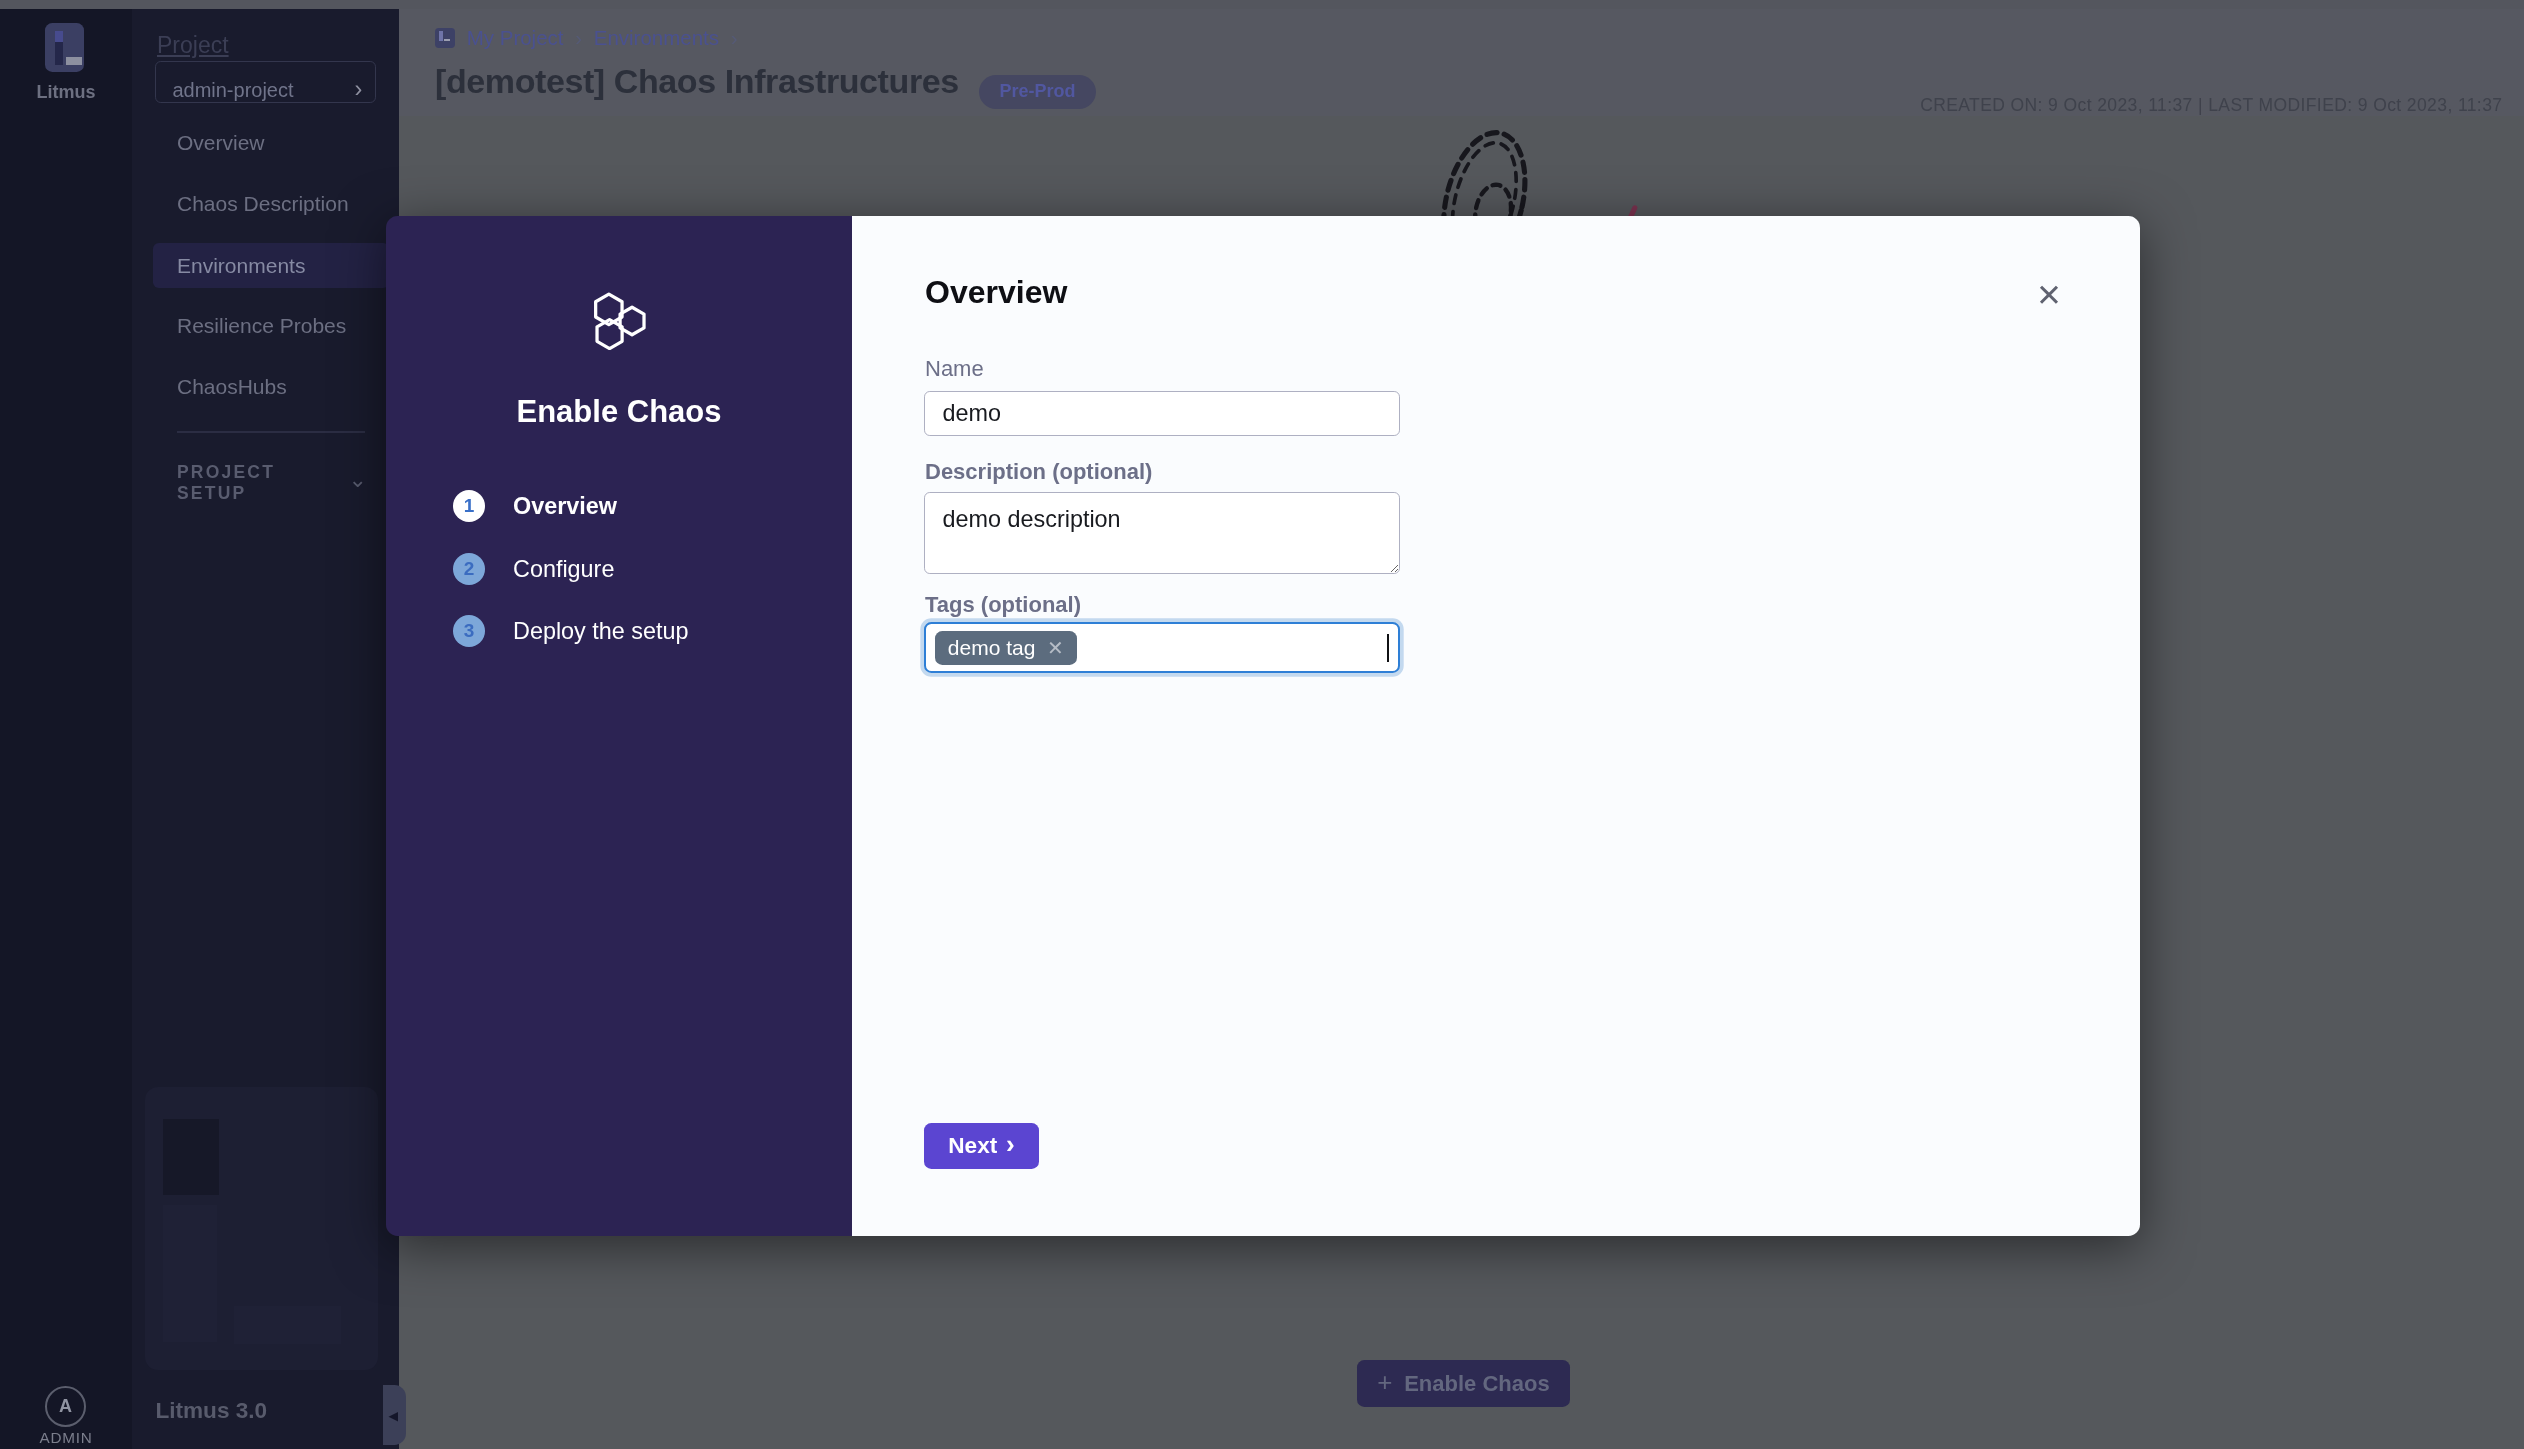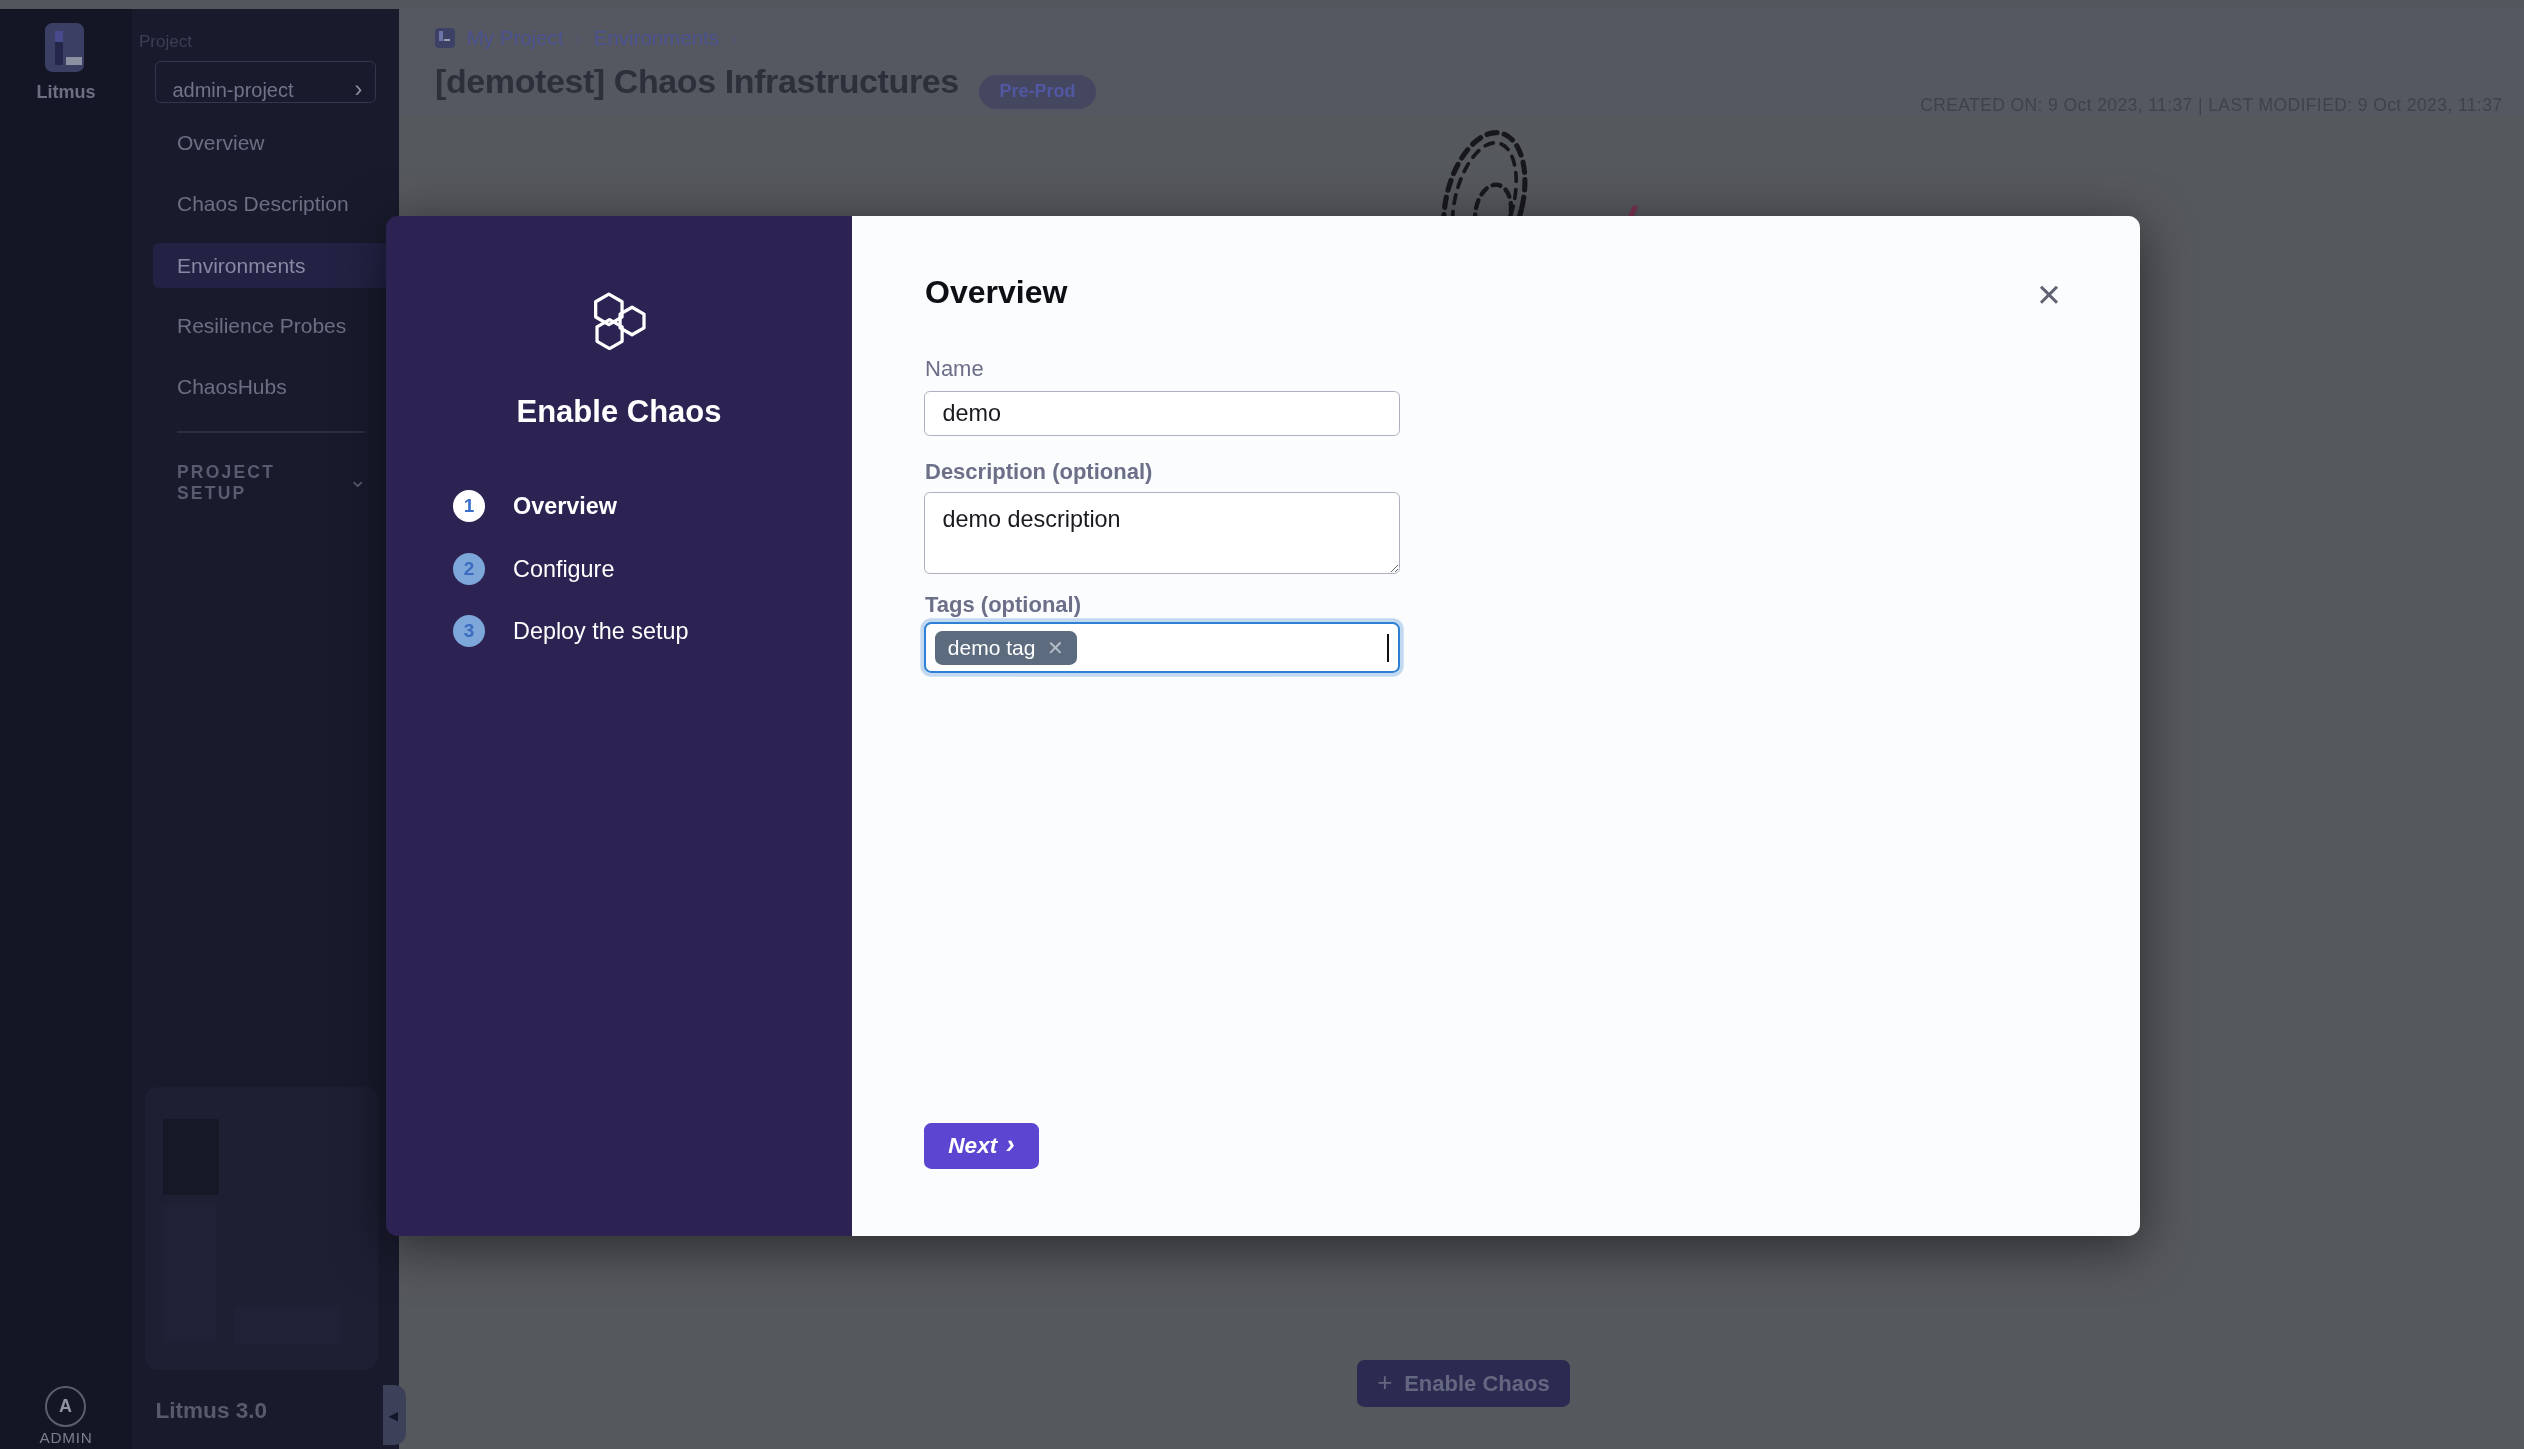--- a/index.html
+++ b/index.html
@@ -23,21 +23,21 @@
   .logo-bar-top{left:9.5px;top:8px;width:8.8px;height:11px;background:#474b8e;}
   .logo-bar-v{left:9.5px;top:19px;width:8.8px;height:22.6px;background:#24274a;}
   .logo-bar-h{left:20.5px;top:34px;width:16px;height:8px;background:#8d90a0;}
   .brand-label{left:0;top:82px;width:132px;text-align:center;font-size:18px;font-weight:600;color:#6d7081;}
   .avatar{left:45px;top:1386px;width:41px;height:41px;border:2.2px solid #5b5e6d;border-radius:50%;
           display:flex;align-items:center;justify-content:center;font-size:18px;font-weight:700;color:#9094a2;}
   .account-label{left:0;top:1429px;width:132px;text-align:center;font-size:15.3px;color:#7b7e8c;letter-spacing:0.7px;}
 
   
   .sidebar-nav{left:132px;top:0;width:267px;height:1449px;background:var(--nav-bg);z-index:5;}
-  .project-label{left:7px;top:32px;font-size:17px;color:#3b3e55;}
+  .project-label{left:25px;top:32px;font-size:23px;color:#3b3e55;text-decoration:underline;}
   .project-select{left:23.4px;top:61px;width:221px;height:42px;border:1.5px solid #33364d;border-radius:5.8px;
                   display:flex;align-items:flex-end;justify-content:space-between;padding:0 13px 0 16px;cursor:pointer;}
   .project-select .value{font-size:20px;color:#70748a;}
   .project-select .chev{font-size:23.4px;color:#8e90a0;line-height:1;transform:translateY(-1.5px);}
   .nav-item{left:45px;width:205px;height:32px;display:flex;align-items:center;font-size:21px;color:#6c6f82;cursor:pointer;}
   .nav-sel-bg{left:21px;top:243px;width:236px;height:45px;background:var(--sel-nav);border-radius:5.8px;}
   .nav-item.selected{color:#868aa3;}
   .nav-divider{left:45px;top:431px;width:188px;height:1.5px;background:#2b2d43;}
   .project-setup{left:45px;top:462px;width:190px;display:flex;align-items:center;gap:28px;cursor:pointer;}
   .project-setup .ps-label{font-size:17.5px;font-weight:600;letter-spacing:2.2px;color:#595c6f;}
@@ -98,21 +98,21 @@
   .text-area{left:72px;width:476px;height:82px;border:1.5px solid #aeb0c2;border-radius:5.8px;background:#fff;
              padding:13px 17.5px;font-size:23.4px;color:#181a1f;font-family:inherit;outline:none;resize:both;}
   .tags-box{left:72px;width:476px;height:51px;border:2.2px solid var(--focus-blue);border-radius:7.3px;background:#fff;
             box-shadow:0 0 0 3.7px #c3d9ef;display:flex;align-items:center;padding:0 8.8px;cursor:text;}
   .tag-chip{background:var(--chip-slate);border-radius:7.3px;height:34px;padding:0 13px;display:flex;
             align-items:center;gap:11.7px;}
   .tag-chip .txt{font-size:21px;color:#ffffff;}
   .tag-chip .x{font-size:20px;color:#b6bdc6;cursor:pointer;line-height:1;}
   .caret{width:2.2px;height:28px;background:#101114;margin-left:16px;}
   .next-btn{left:72px;top:907px;width:115px;height:46px;background:var(--accent-purple);border:none;border-radius:7.3px;
-            display:flex;align-items:center;justify-content:center;gap:8.8px;cursor:pointer;font-family:inherit;font-style:italic;}
+            display:flex;align-items:center;justify-content:center;gap:8.8px;cursor:pointer;font-family:inherit;}
   .next-btn .lbl{font-size:22.6px;font-weight:700;color:#ffffff;}
   .next-btn .chev{font-size:26px;font-weight:700;color:#ffffff;transform:translateY(-2.2px);}
 </style>
 </head>
 <body>
 
 <div class="screen">
 
   <div class="abs top-strip"></div>
 

